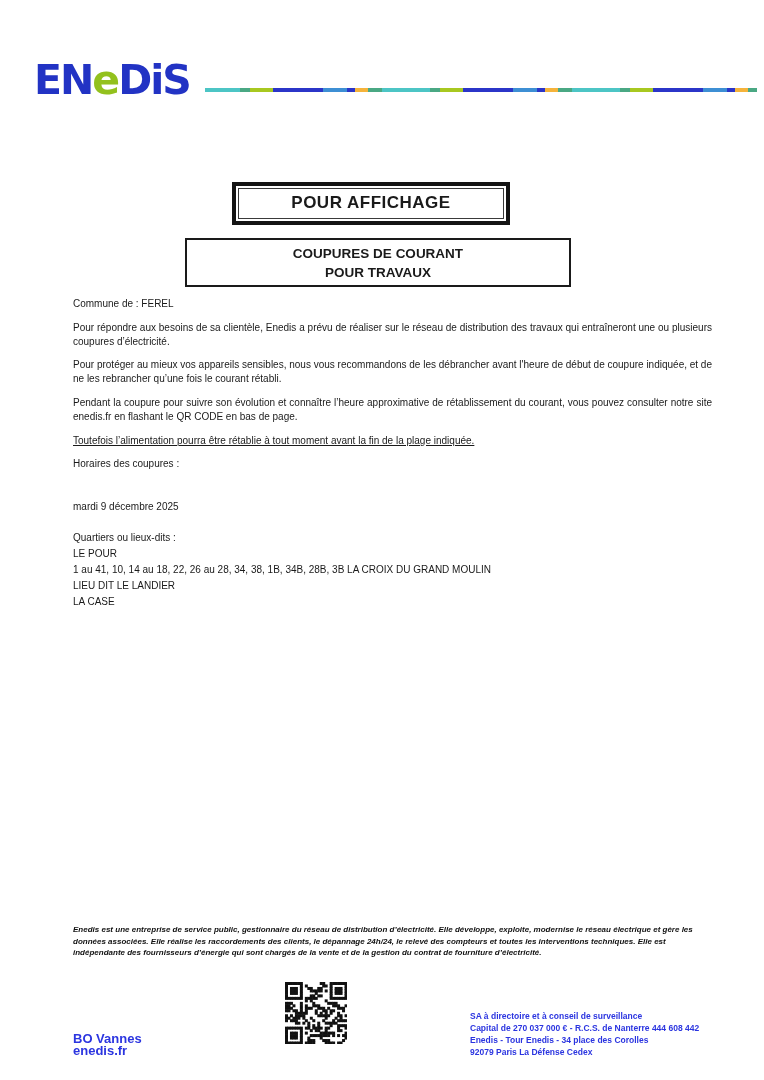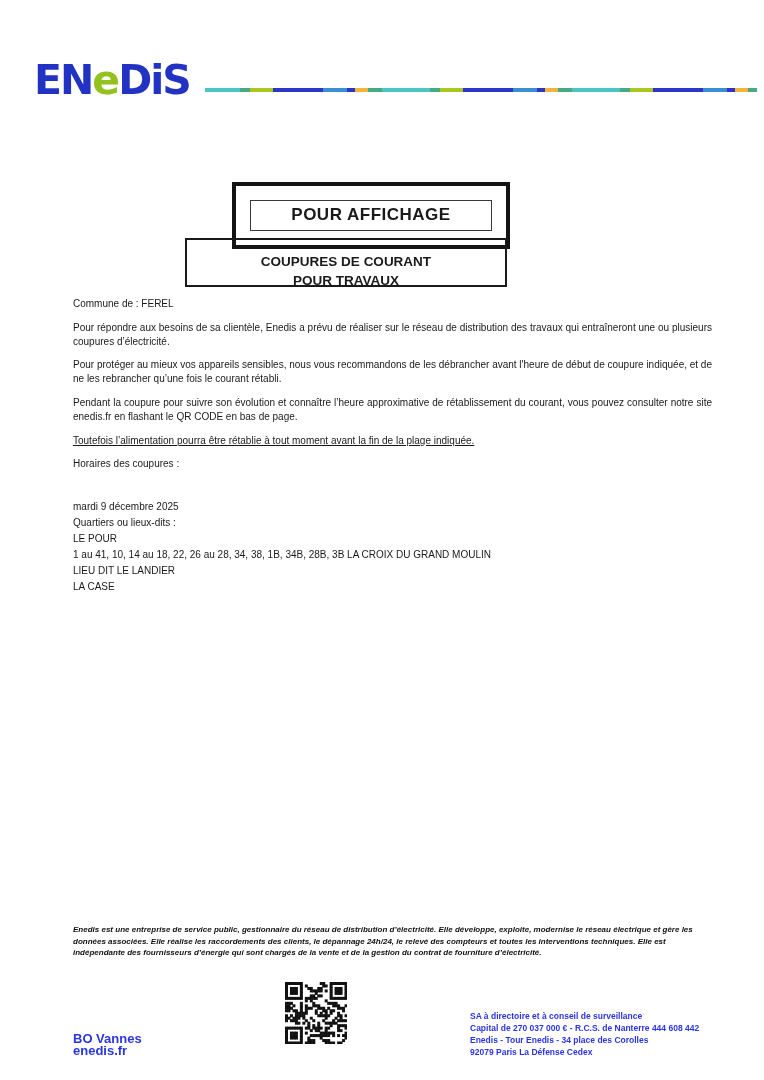--- a/index.html
+++ b/index.html
@@ -46,60 +46,60 @@
       #4cc5c5 177px, #4cc5c5 190px);
   }
 
   
   .affiche-box {
     position: absolute;
     left: 232px;
     top: 182px;
     width: 278px;
     border: 4px solid #141414;
-    padding: 14px;
+    padding: 2px;
     background: #fff;
   }
   .affiche-inner {
     border: 1px solid #3a3a3a;
     text-align: center;
     padding: 4px 0 5px 0;
     font-size: 17px;
     font-weight: bold;
     letter-spacing: 0.5px;
   }
   .subject-box {
     position: absolute;
     left: 185px;
     top: 238px;
-    width: 322px;
+    width: 386px;
     height: 49px;
     border: 2px solid #1a1a1a;
     text-align: center;
     font-size: 13.5px;
     font-weight: bold;
     line-height: 19px;
-    padding-top: 12px;
+    padding-top: 4px;
   }
 
   
   .content {
     position: absolute;
     left: 73px;
     top: 297px;
     width: 639px;
     font-size: 10px;
     line-height: 1.38;
     color: #1a1a1a;
   }
   .content p { margin-bottom: 10px; }
   .content p.just { text-align: justify; }
   .underline-para { text-decoration: underline; }
   .schedule-block { margin-top: 28px; line-height: 16px; }
-  .districts-block { line-height: 16px; }
+  .districts-block { margin-top: 15px; line-height: 16px; }
 
   
   .legal {
     position: absolute;
     left: 73px;
     top: 924px;
     width: 622px;
     font-size: 8px;
     font-weight: bold;
     font-style: italic;

